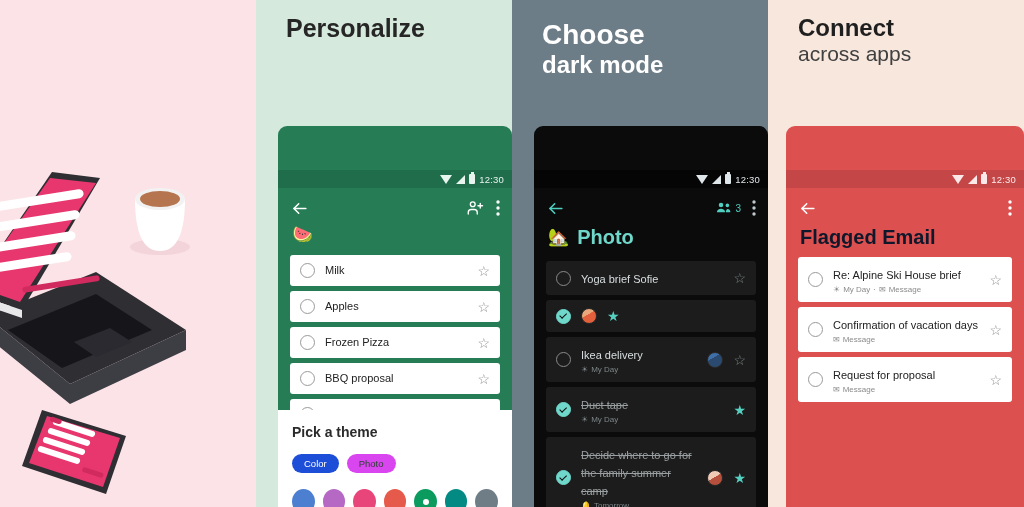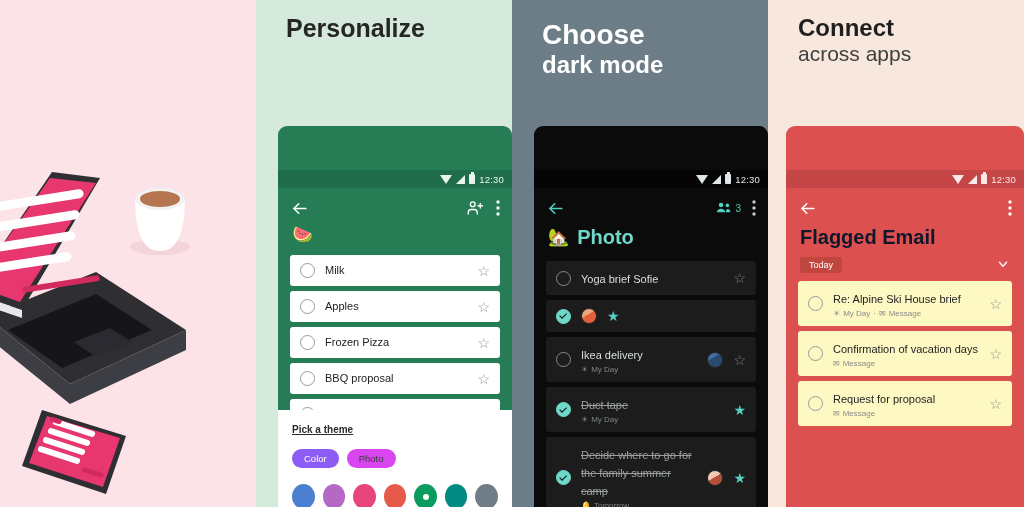--- a/index.html
+++ b/index.html
@@ -101,21 +101,21 @@
   .emoji { font-size: 17px; line-height: 1; }
 
   
   .rows { padding: 0 12px; display: flex; flex-direction: column; gap: 5px; }
   .row {
     display: flex; align-items: center; gap: 10px;
     padding: 8px 10px; border-radius: 3px; min-height: 30px;
   }
   .green .row { background: #ffffff; }
   .dark  .row { background: #1c1c1c; }
-  .red   .row { background: #fef9c3; }
+  .red   .row { background: #ffffff; }
   .checkbox {
     width: 15px; height: 15px; border-radius: 50%;
     border: 1.4px solid #9a9a9a; flex: 0 0 15px;
   }
   .dark .checkbox { border-color: #8a8a8a; }
   .checkbox.done {
     background: #6fd8cb; border-color: #6fd8cb;
     display: flex; align-items: center; justify-content: center;
   }
   .checkbox.done::after {
@@ -141,26 +141,26 @@
   }
   .avatar.a1 { background: linear-gradient(150deg,#e8a87c 40%,#e2603c 41%); }
   .avatar.a2 { background: linear-gradient(150deg,#3f6fa8 35%,#2b4a70 36%); }
   .avatar.a3 { background: linear-gradient(150deg,#f0c9b4 45%,#b64f3c 46%); }
 
   
   .sheet {
     position: absolute; left: 0; right: 0; bottom: 0; top: 284px;
     background: #ffffff; padding: 14px 14px 0 14px;
   }
-  .sheet-title { font-size: 10px; font-weight: bold; color: #2b2b2b; text-decoration: underline; }
+  .sheet-title { font-size: 14px; font-weight: bold; color: #2b2b2b; }
   .chips { display: flex; gap: 8px; margin-top: 14px; }
   .chip {
     font-size: 9.5px; padding: 4px 12px; border-radius: 11px;
   }
-  .chip.sel { background: #8b5cf6; color: #ffffff; }
+  .chip.sel { background: #1d4ed8; color: #ffffff; }
   .chip.unsel { background: #d946ef; color: #2f3f36; }
   .swatches { display: flex; gap: 8px; margin-top: 16px; }
   .swatch {
     width: 25px; height: 25px; border-radius: 50%;
     display: flex; align-items: center; justify-content: center;
   }
   .swatch .dot { width: 6px; height: 6px; border-radius: 50%; background: #ffffff; }
 
   
   .today-bar {
@@ -449,29 +449,20 @@
               <circle cx="2" cy="8" r="1.7" fill="currentColor"></circle>
               <circle cx="2" cy="14" r="1.7" fill="currentColor"></circle>
             </svg>
         </span>
       </div>
 
       <div class="listtitle">
         <span>Flagged Email</span>
       </div>
 
-      <div class="today-bar">
-        <span class="today-chip">Today</span>
-        <span class="spacer"></span>
-        <span class="chev">
-          <svg width="14" height="14" viewBox="0 0 24 24" fill="none" stroke="currentColor" stroke-width="2.4" stroke-linecap="round" stroke-linejoin="round">
-              <polyline points="6 9 12 16 18 9"></polyline>
-            </svg>
-        </span>
-      </div>
 
       <div class="rows">
         <div class="row">
           <span class="checkbox"></span>
           <span class="rowmain">
             <span class="rowtitle">Re: Alpine Ski House brief</span>
             <span class="rowmeta">
               <span>☀</span>
               <span>My Day</span>
               <span>·</span>

